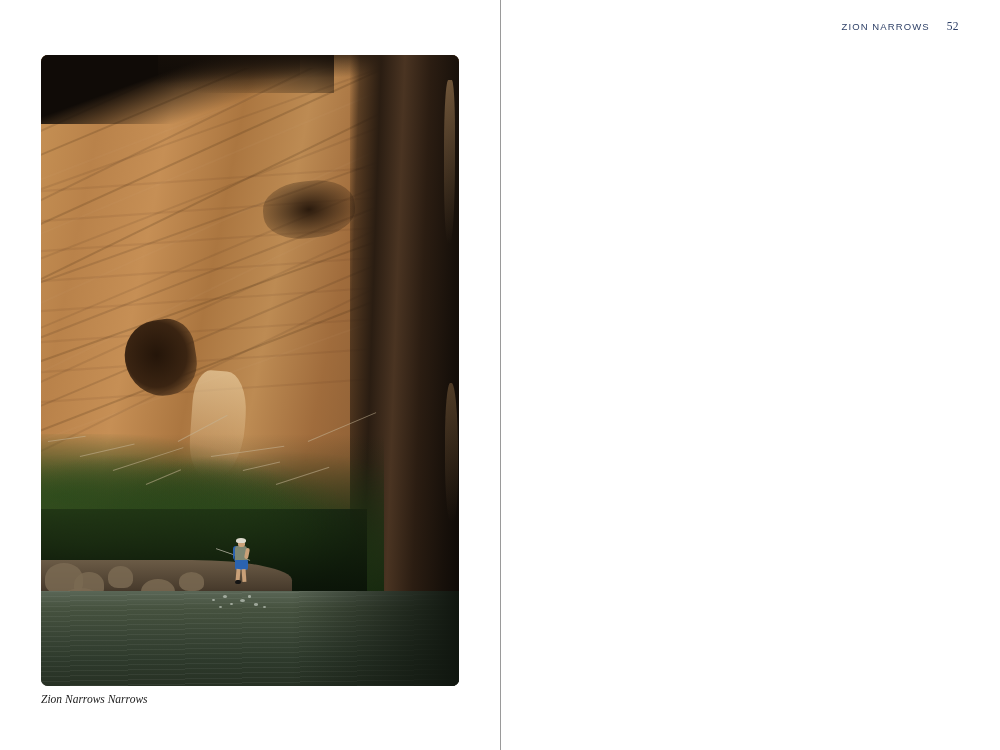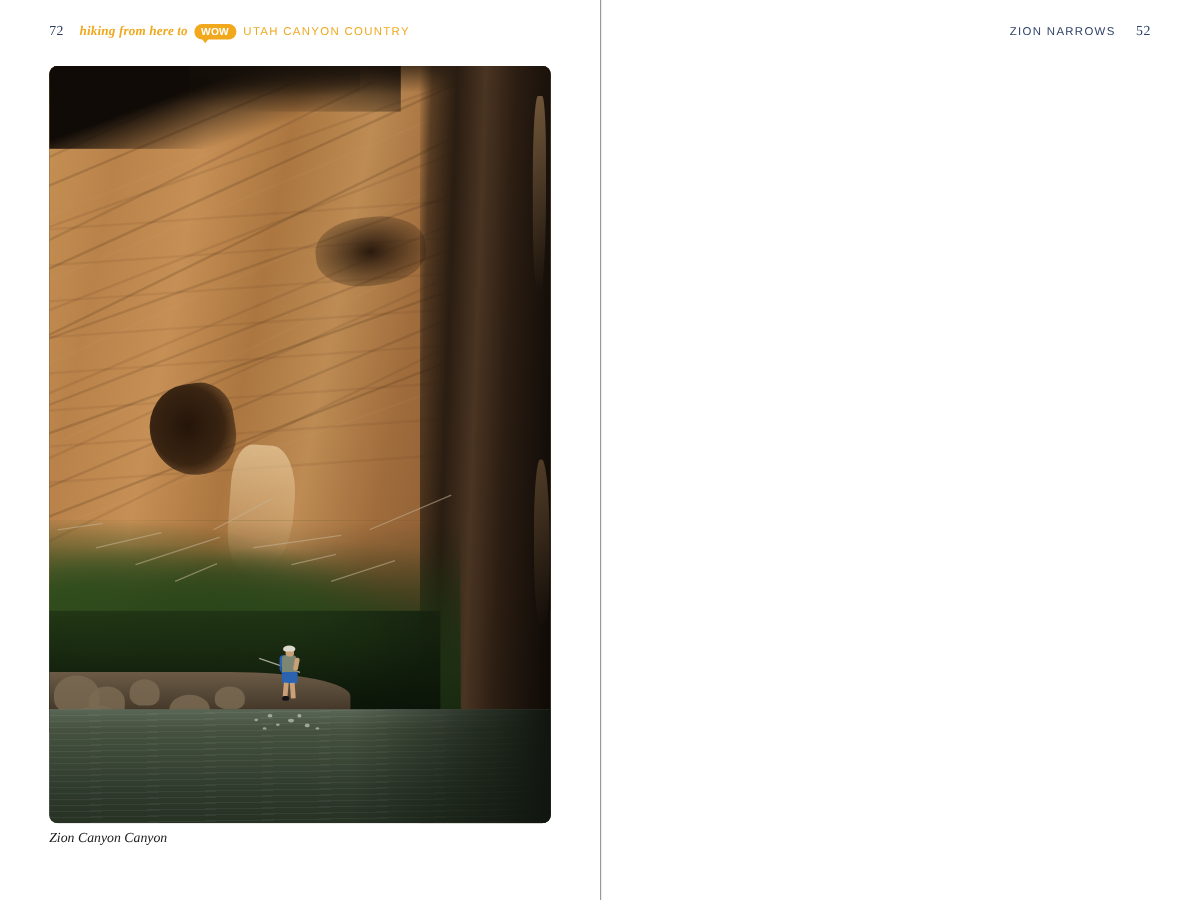--- a/index.html
+++ b/index.html
@@ -178,26 +178,20 @@
     font-size:11.5px;color:#1a1a1a;
   }
 </style>
 </head>
 <body>
 
 <div class="spread">
 
   <div class="page page-left">
 
-    <div class="rh rh-left">
-      <span class="folio">72</span>
-      <span class="series">hiking from here to</span>
-      <span class="wow-badge">WOW</span>
-      <span class="booktitle">UTAH CANYON COUNTRY</span>
-    </div>
 
     <div class="photo-wrap">
       <div class="photo">
         <div class="sky"></div>
         <div class="wall"></div>
         <div class="strata" id="strata">
             <i class="lt" style="top:0.0%;transform:rotate(-26.0deg);opacity:0.18"></i>
             <i class="" style="top:5.0%;transform:rotate(-24.4deg);opacity:0.30"></i>
             <i class="" style="top:10.0%;transform:rotate(-22.8deg);opacity:0.42"></i>
             <i class="" style="top:11.7%;transform:rotate(-21.2deg);opacity:0.54"></i>
@@ -284,21 +278,21 @@
             <span class="splash" style="left:47.5%;top:86.2%;width:5px;height:3px;opacity:.7"></span>
             <span class="splash" style="left:49.5%;top:85.6%;width:3.5px;height:2.5px;opacity:.7"></span>
             <span class="splash" style="left:51%;top:86.9%;width:4px;height:2.6px;opacity:.7"></span>
             <span class="splash" style="left:42.5%;top:87.3%;width:3px;height:2px;opacity:.7"></span>
             <span class="splash" style="left:53%;top:87.4%;width:3px;height:2px;opacity:.7"></span>
             <span class="splash" style="left:41%;top:86.2%;width:2.5px;height:1.8px;opacity:.7"></span>
           </div>
       </div>
     </div>
 
-    <div class="caption">Zion Canyon Canyon</div>
+    <div class="caption">Zion Narrows Narrows</div>
   </div>
 
   <div class="page page-right">
 
     <div class="rh rh-right">
       <span class="chaptitle">ZION NARROWS</span>
       <span class="folio">52</span>
     </div>
 
   </div>

